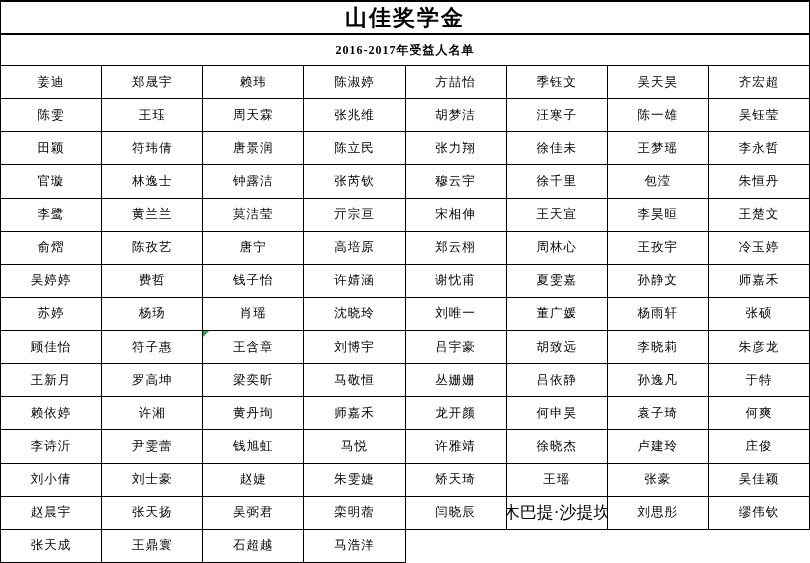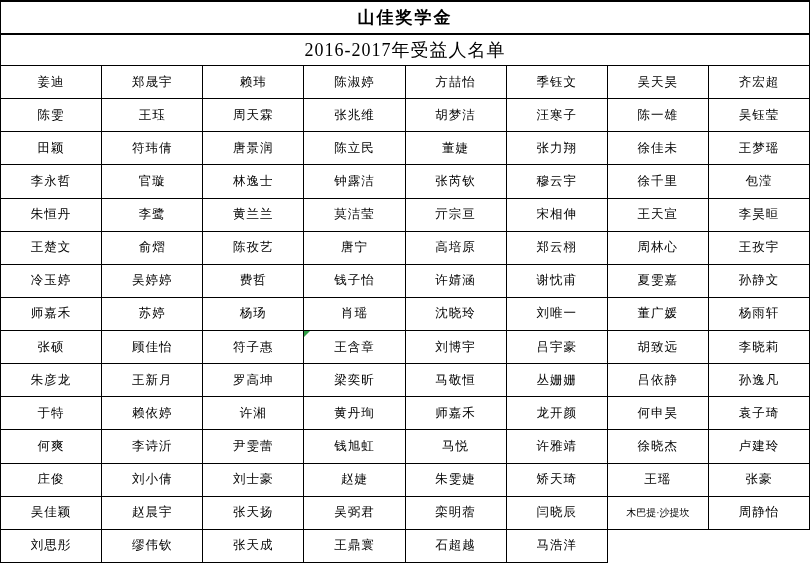--- a/index.html
+++ b/index.html
@@ -28,34 +28,35 @@
     display: flex;
     align-items: center;
     justify-content: center;
     position: relative;
     overflow: hidden;
     white-space: nowrap;
     font-size: 12.5px;
     letter-spacing: 1px;
   }
   .cell.tight {
-    font-size: 10px;
+    font-size: 17px;
     letter-spacing: 0;
   }
   .title-cell {
     grid-column: 1 / span 8;
     font-weight: bold;
-    font-size: 17px;
+    font-size: 22px;
     letter-spacing: 2px;
     border-bottom-width: 2px;
   }
   .subtitle-cell {
     grid-column: 1 / span 8;
-    font-size: 18px;
+    font-size: 12px;
     letter-spacing: 1px;
+    font-weight: bold;
   }
   .comment-flag {
     position: absolute;
     top: 0;
     left: 0;
     width: 0;
     height: 0;
     border-top: 6px solid #2f9e44;
     border-right: 6px solid transparent;
   }
@@ -121,23 +122,20 @@
     <div class="cell">
       <span>符玮倩</span>
     </div>
     <div class="cell">
       <span>唐景润</span>
     </div>
     <div class="cell">
       <span>陈立民</span>
     </div>
     <div class="cell">
-      <span>董婕</span>
-    </div>
-    <div class="cell">
       <span>张力翔</span>
     </div>
     <div class="cell">
       <span>徐佳未</span>
     </div>
     <div class="cell">
       <span>王梦瑶</span>
     </div>
     <div class="cell">
       <span>李永哲</span>
@@ -393,23 +391,20 @@
       <span>吴弼君</span>
     </div>
     <div class="cell">
       <span>栾明蓿</span>
     </div>
     <div class="cell">
       <span>闫晓辰</span>
     </div>
     <div class="cell tight">
       <span>木巴提·沙提坎</span>
-    </div>
-    <div class="cell">
-      <span>周静怡</span>
     </div>
     <div class="cell">
       <span>刘思彤</span>
     </div>
     <div class="cell">
       <span>缪伟钦</span>
     </div>
     <div class="cell">
       <span>张天成</span>
     </div>

